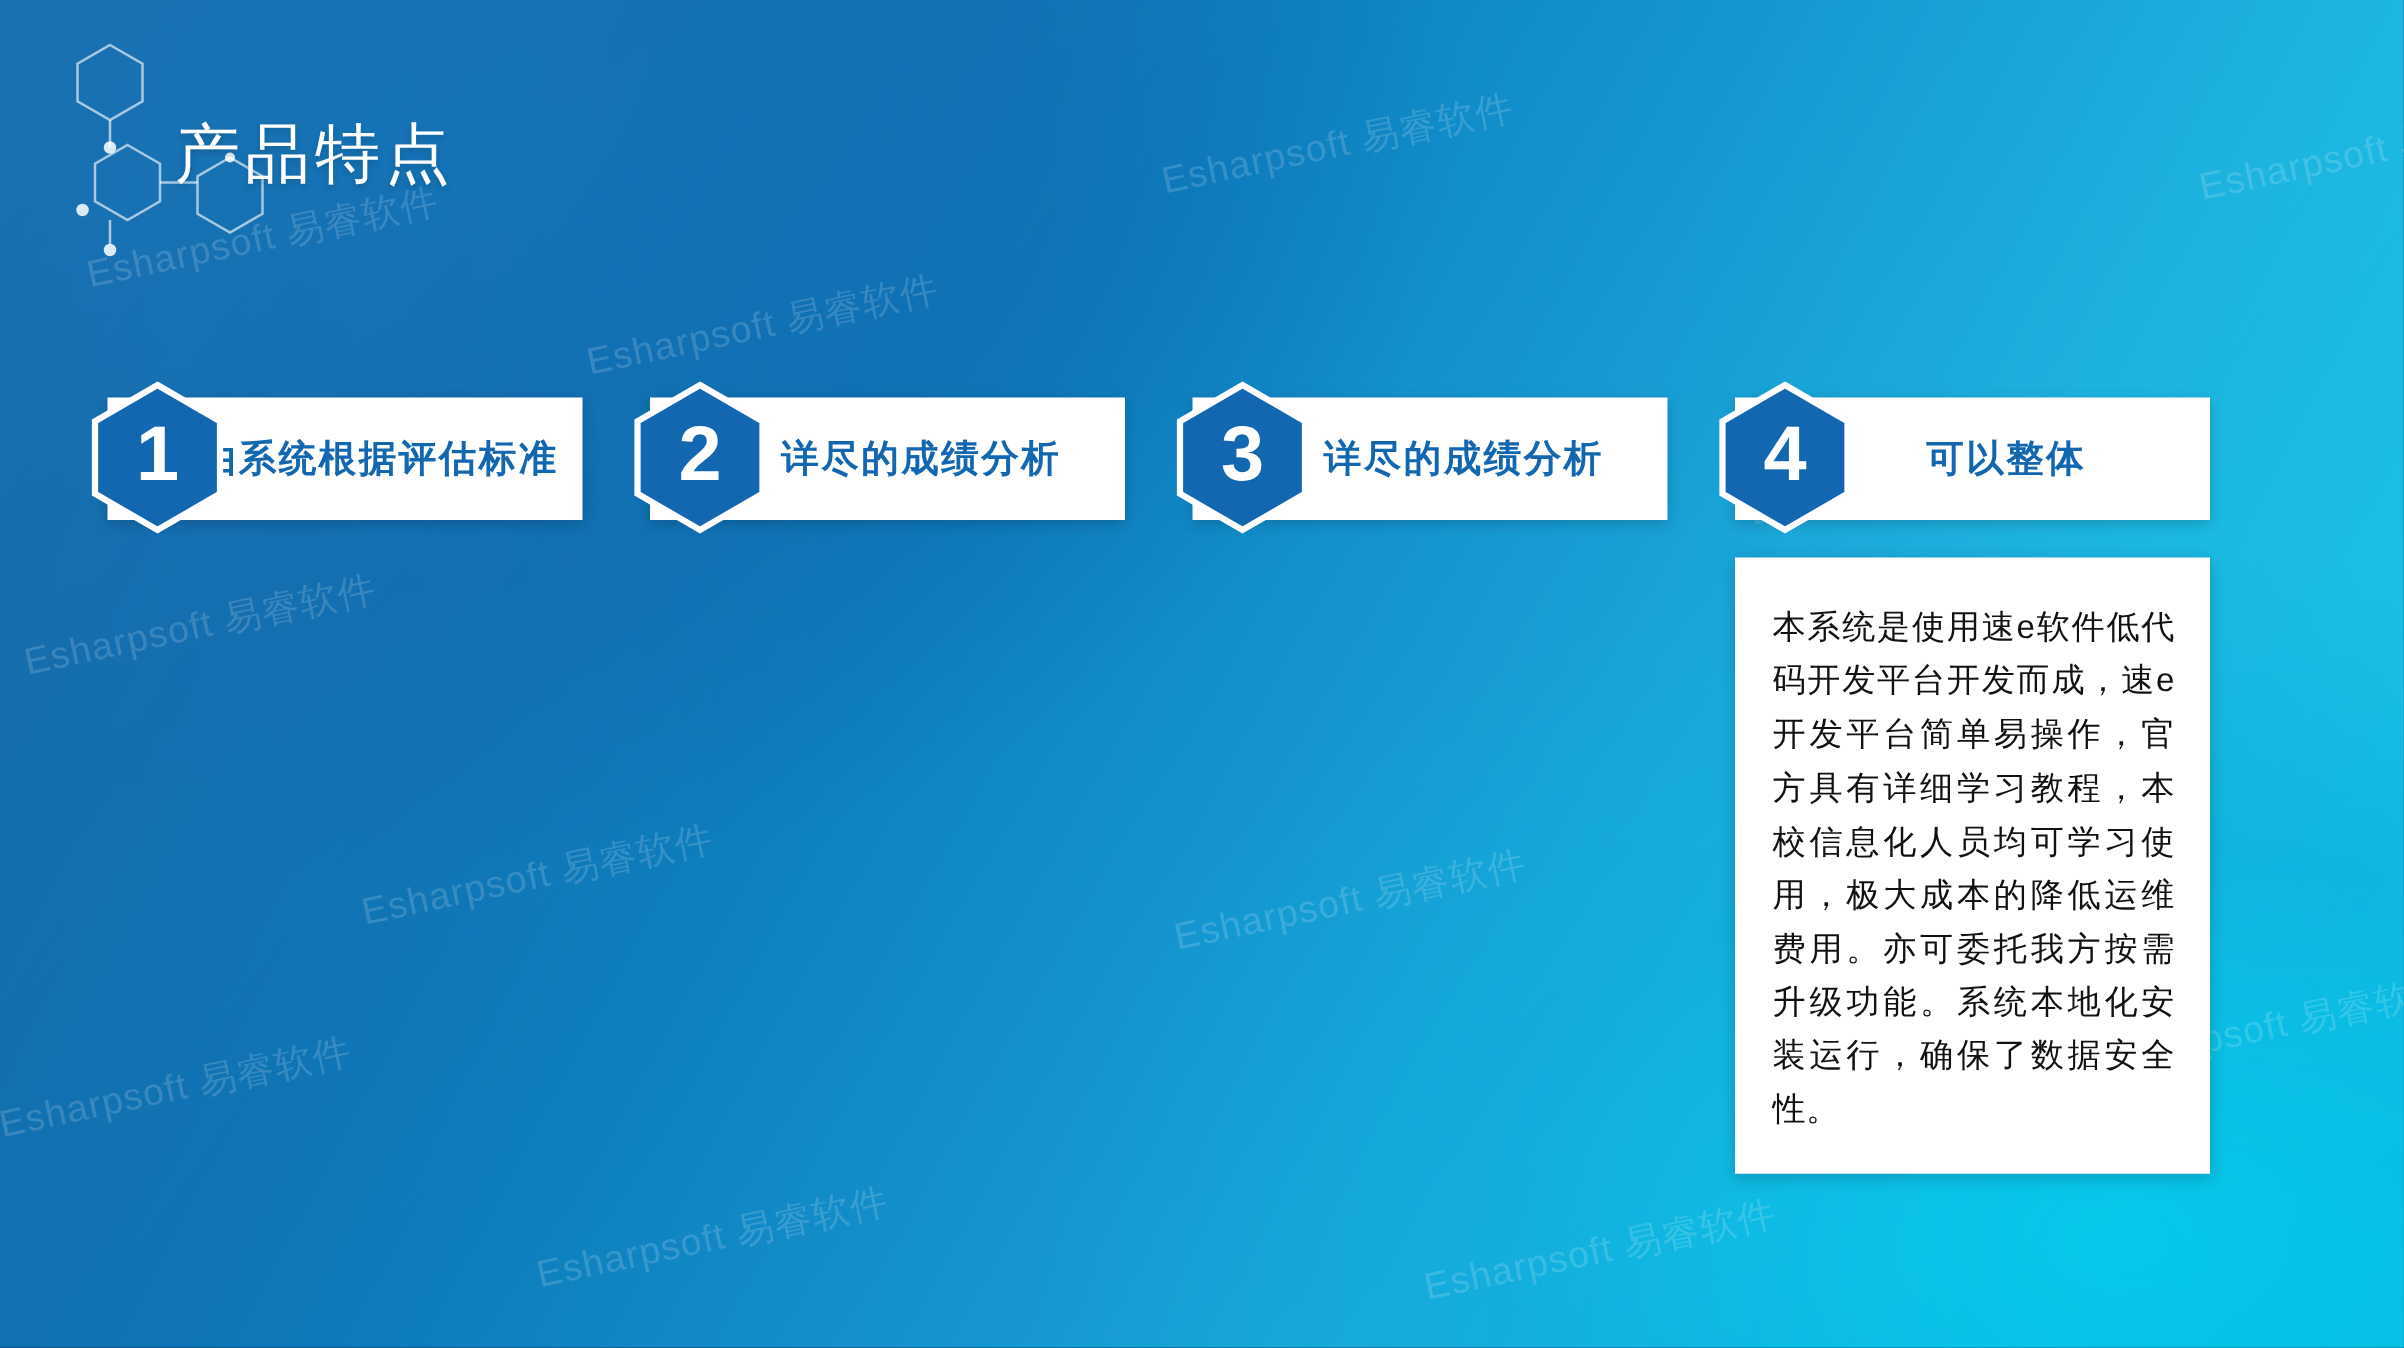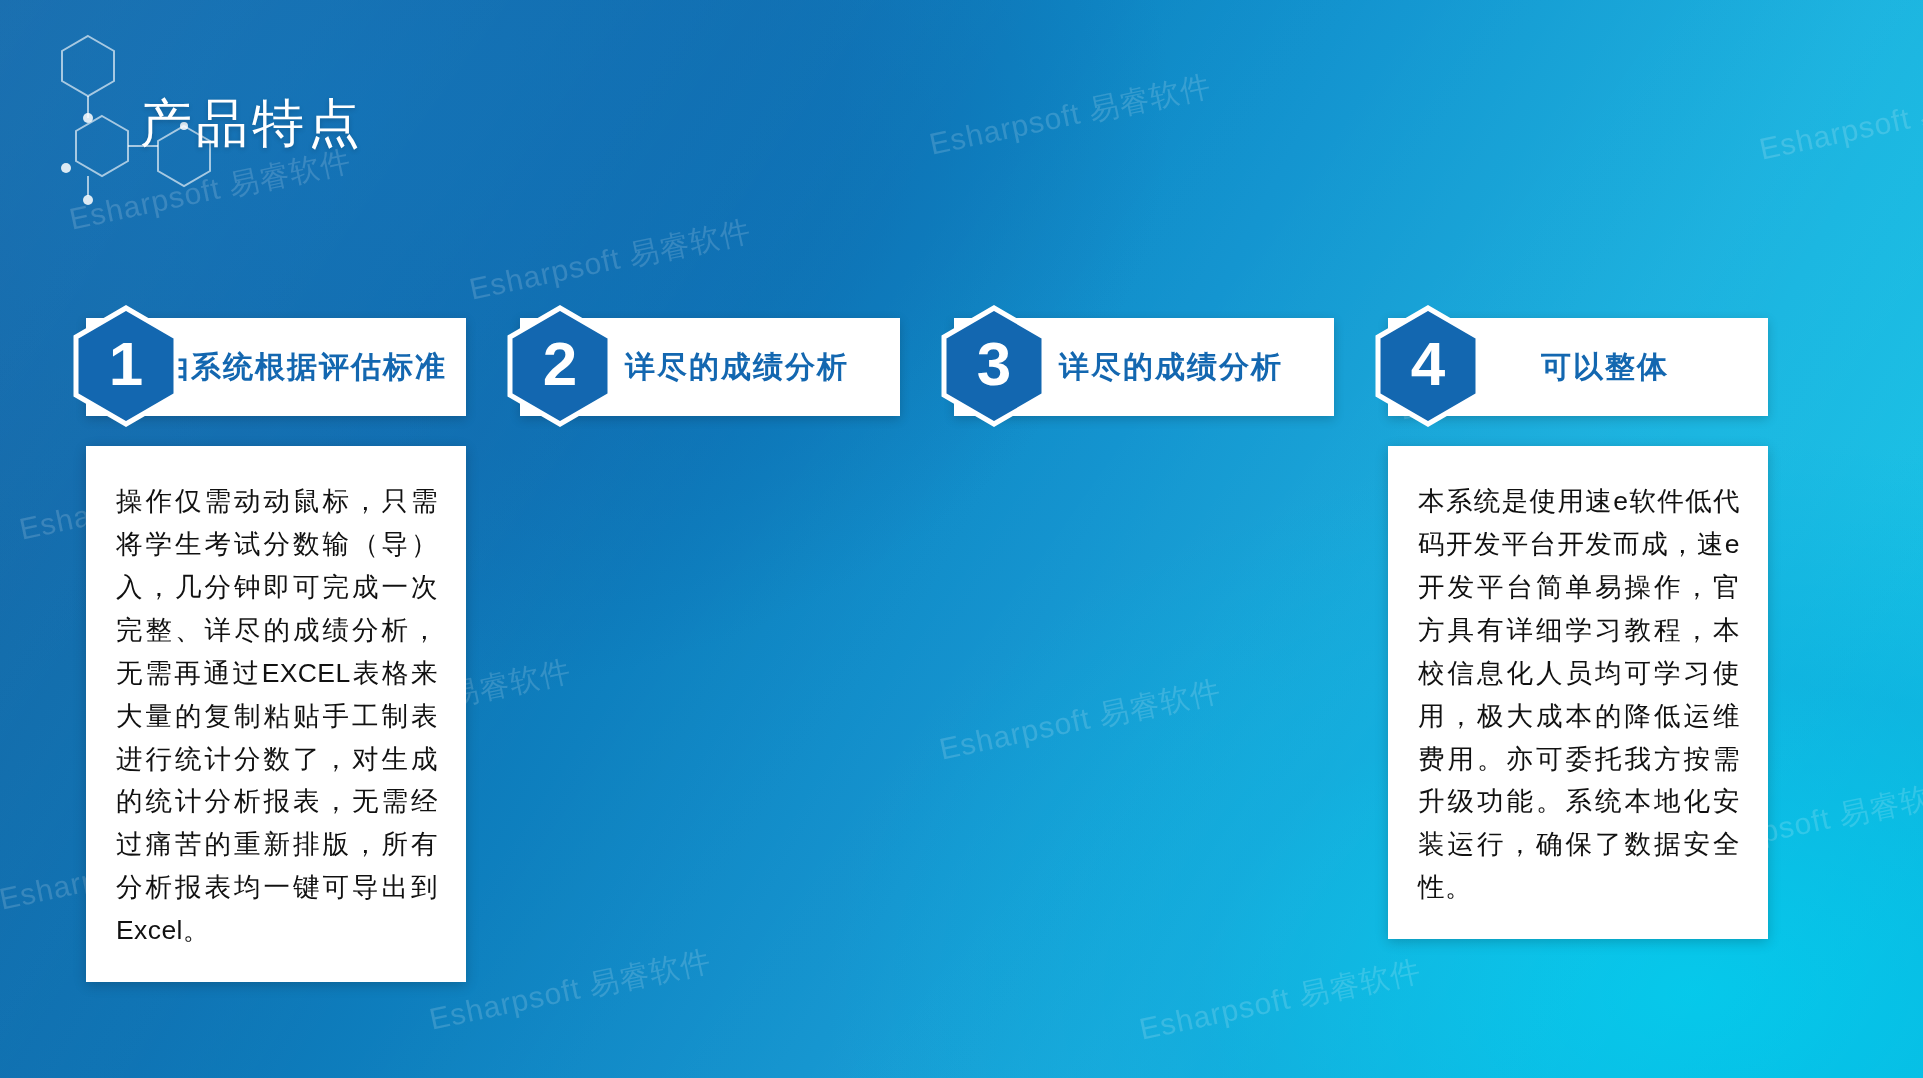--- a/index.html
+++ b/index.html
@@ -186,23 +186,20 @@
     <div class="col col-1">
       <div class="head-bar">
         <div class="hex">
           <svg width="128" height="128" viewBox="0 0 128 128" xmlns="http://www.w3.org/2000/svg">
             <polygon points="64,6 114,35 114,93 64,122 14,93 14,35" fill="#1367b0" stroke="#ffffff" stroke-width="5"></polygon>
           </svg>
           <span class="hex-num">1</span>
         </div>
         <div class="head-text">由系统根据评估标准</div>
       </div>
-      <div class="body-box">
-        <div class="body-text">操作仅需动动鼠标，只需将学生考试分数输（导）入，几分钟即可完成一次完整、详尽的成绩分析，无需再通过EXCEL表格来大量的复制粘贴手工制表进行统计分数了，对生成的统计分析报表，无需经过痛苦的重新排版，所有分析报表均一键可导出到Excel。</div>
-      </div>
     </div>
 
     <div class="col col-2">
       <div class="head-bar">
         <div class="hex">
           <svg width="128" height="128" viewBox="0 0 128 128" xmlns="http://www.w3.org/2000/svg">
             <polygon points="64,6 114,35 114,93 64,122 14,93 14,35" fill="#1367b0" stroke="#ffffff" stroke-width="5"></polygon>
           </svg>
           <span class="hex-num">2</span>
         </div>

